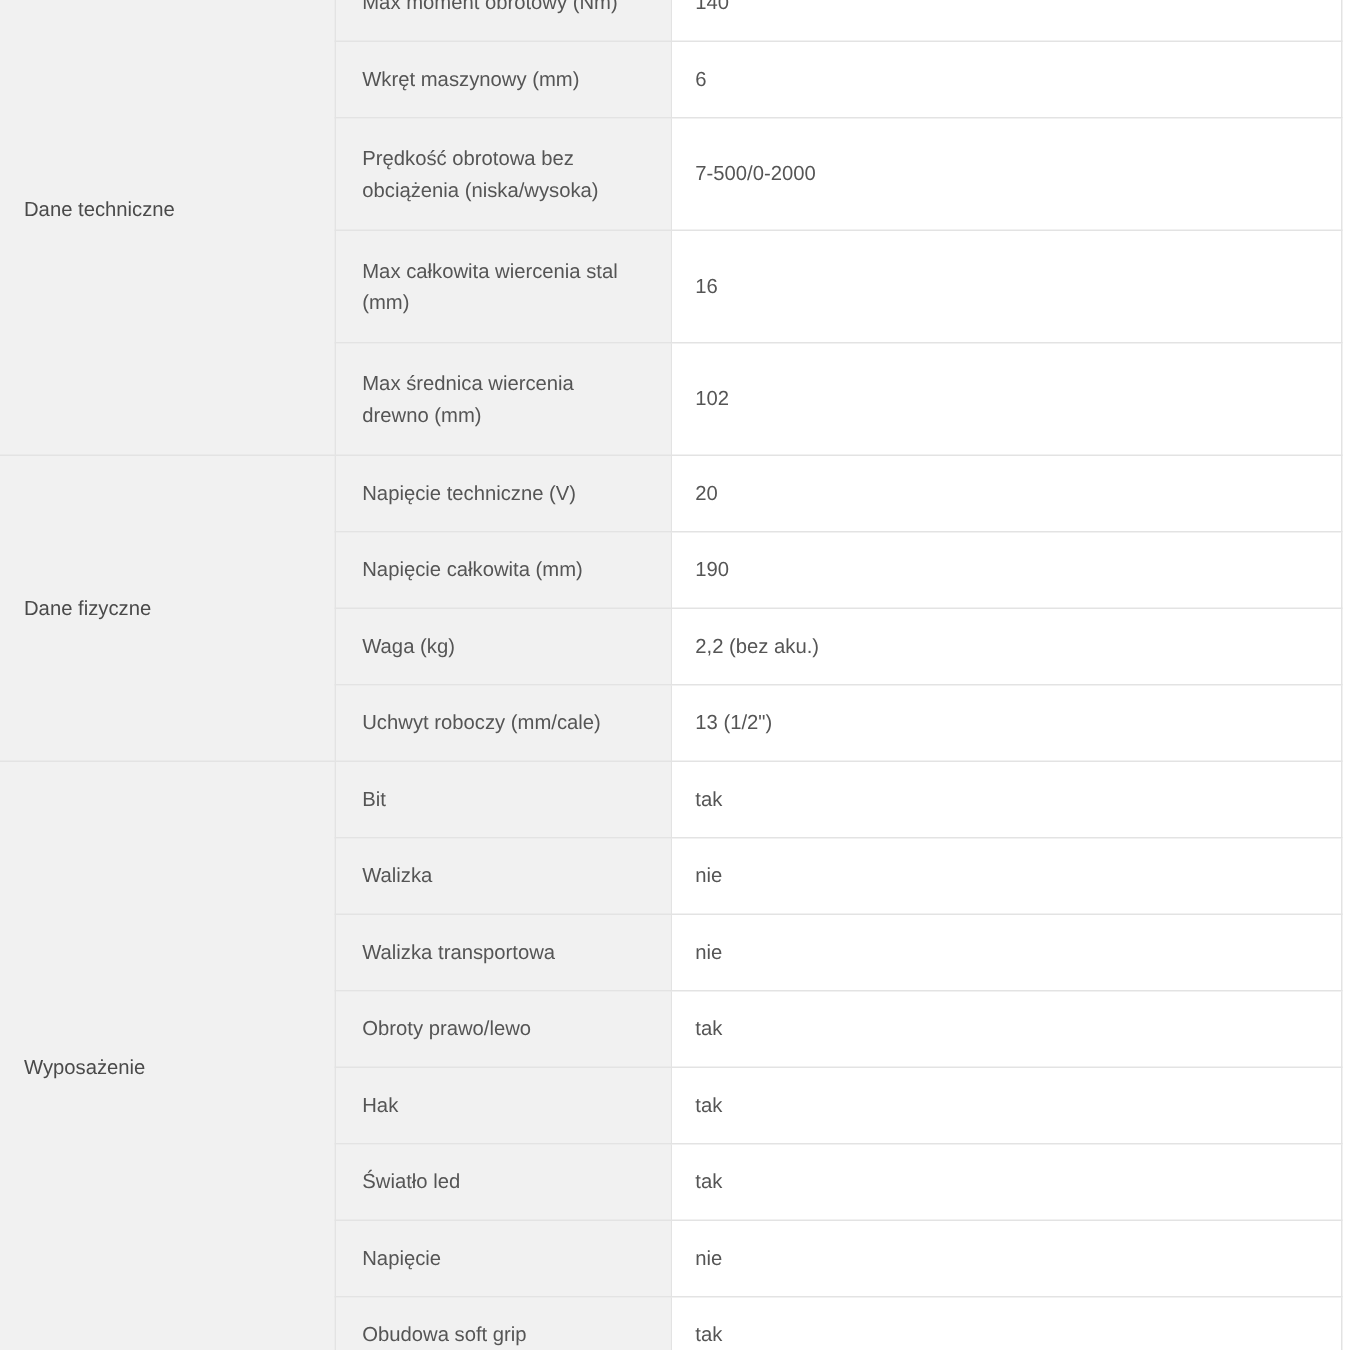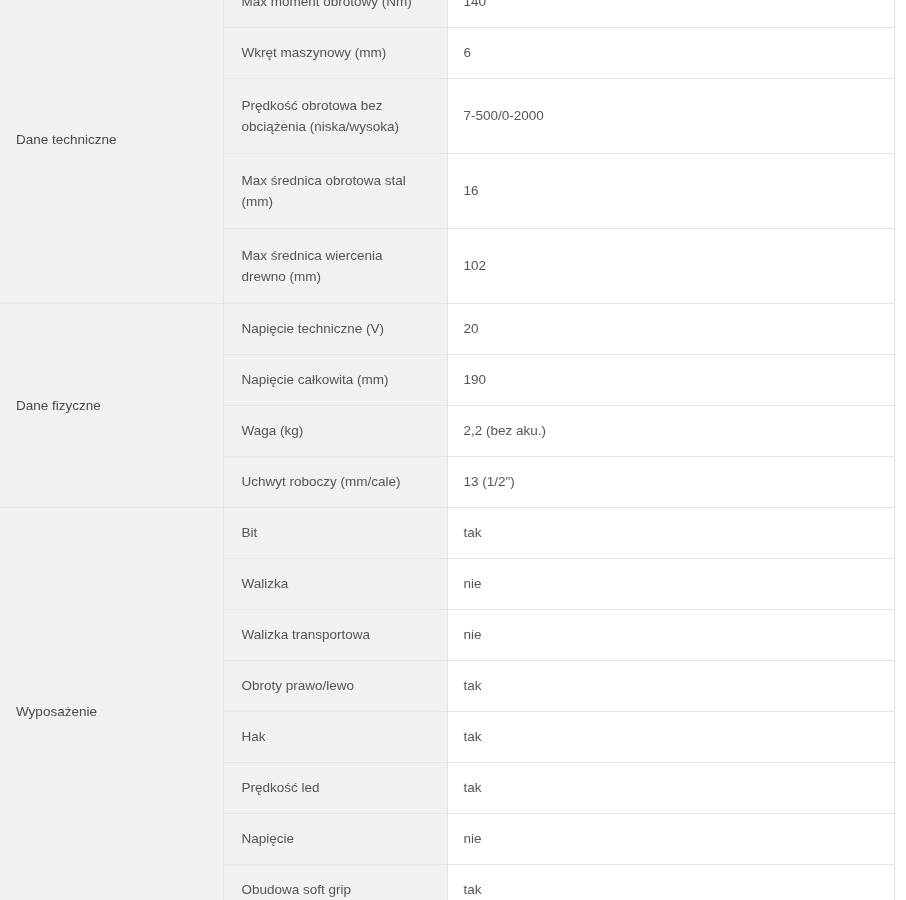--- a/index.html
+++ b/index.html
@@ -103,21 +103,21 @@
           </tr>
           <tr>
             <td class="label-cell">Wkręt maszynowy (mm)</td>
             <td class="value-cell">6</td>
           </tr>
           <tr class="row-tall">
             <td class="label-cell">Prędkość obrotowa bez obciążenia (niska/wysoka)</td>
             <td class="value-cell">7-500/0-2000</td>
           </tr>
           <tr class="row-tall">
-            <td class="label-cell">Max średnica obrotowa stal (mm)</td>
+            <td class="label-cell">Max całkowita wiercenia stal (mm)</td>
             <td class="value-cell">16</td>
           </tr>
           <tr class="row-tall">
             <td class="label-cell">Max średnica wiercenia drewno (mm)</td>
             <td class="value-cell">102</td>
           </tr>
           <tr>
             <td class="group-cell" rowspan="4">Dane fizyczne</td>
             <td class="label-cell">Napięcie techniczne (V)</td>
             <td class="value-cell">20</td>
@@ -149,21 +149,21 @@
           </tr>
           <tr>
             <td class="label-cell">Obroty prawo/lewo</td>
             <td class="value-cell">tak</td>
           </tr>
           <tr>
             <td class="label-cell">Hak</td>
             <td class="value-cell">tak</td>
           </tr>
           <tr>
-            <td class="label-cell">Prędkość led</td>
+            <td class="label-cell">Światło led</td>
             <td class="value-cell">tak</td>
           </tr>
           <tr>
             <td class="label-cell">Napięcie</td>
             <td class="value-cell">nie</td>
           </tr>
           <tr>
             <td class="label-cell">Obudowa soft grip</td>
             <td class="value-cell">tak</td>
           </tr>

